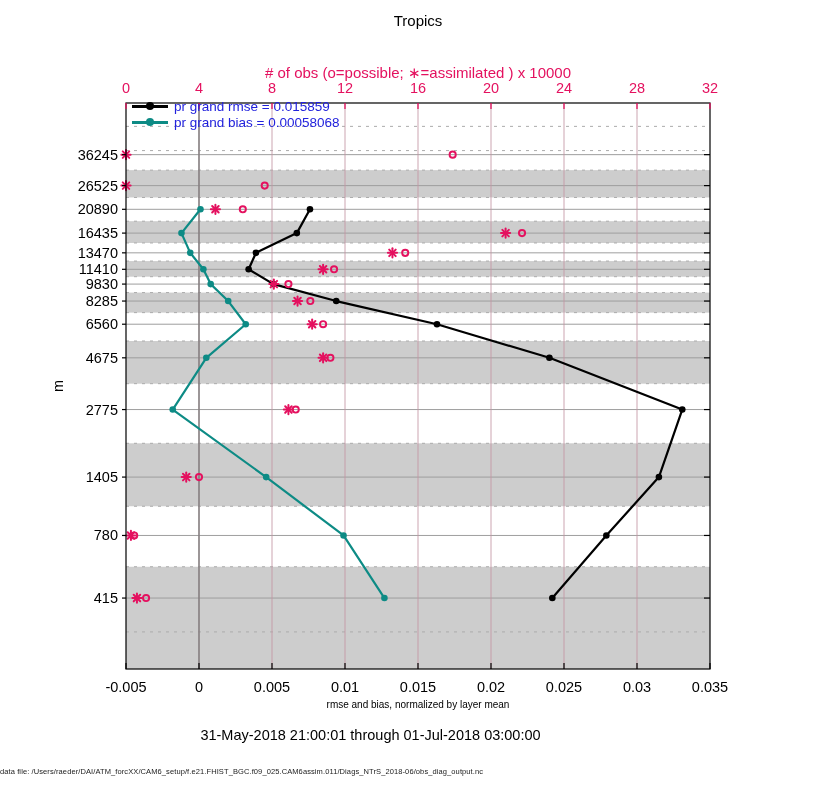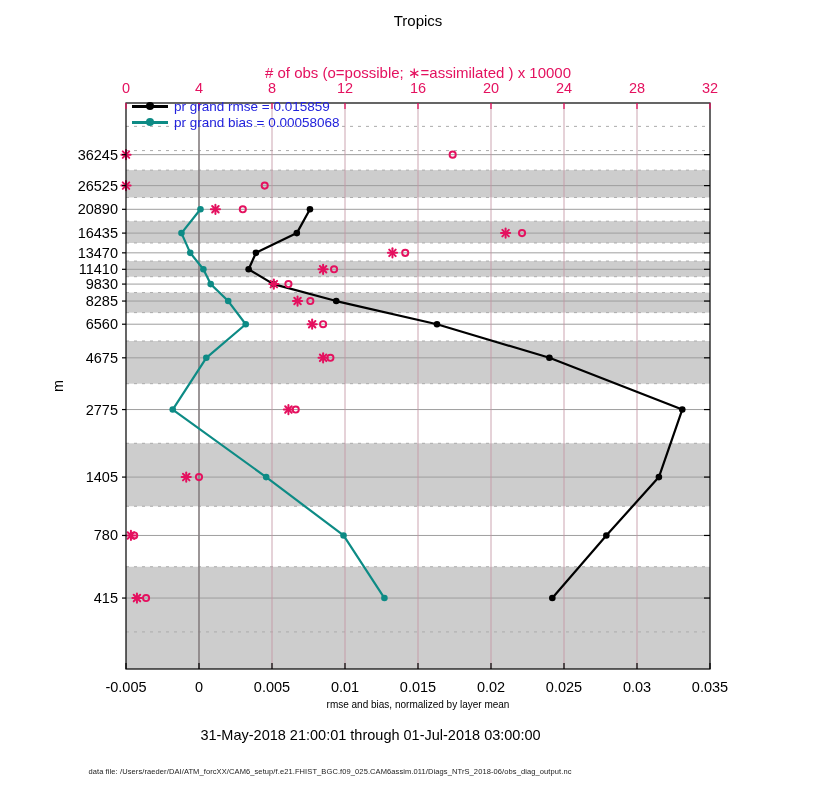--- a/index.html
+++ b/index.html
@@ -3,21 +3,21 @@
 <meta charset="utf-8">
 <style>
   html,body{margin:0;padding:0;background:#fff;}
   #canvas{position:relative;width:830px;height:800px;background:#fff;font-family:"Liberation Sans",sans-serif;overflow:hidden;}
   .title{position:absolute;left:126px;width:584px;text-align:center;font-weight:normal;font-size:15px;color:#000;}
   #t1{top:12px;}
   #t2{top:30px;}
   #topAxisLabel{position:absolute;left:126px;width:584px;top:64px;text-align:center;font-size:15px;}
   #xlabel{position:absolute;left:126px;width:584px;top:699px;text-align:center;font-size:10px;color:#000;}
   #datespan{position:absolute;left:0;width:741px;top:721px;text-align:center;font-size:14.5px;color:#000;margin-top:6px;}
-  #datafile{position:absolute;left:0;width:660px;top:767px;text-align:center;font-size:7.5px;color:#222;letter-spacing:0.1px;}
+  #datafile{position:absolute;left:0;width:660px;top:767px;font-size:7.5px;color:#222;letter-spacing:0.1px;}
   #legend{position:absolute;left:132px;top:98px;font-size:13.5px;}
   .lrow{display:flex;align-items:center;height:16px;}
   .lsample{position:relative;width:36px;height:16px;margin-right:6px;flex:0 0 36px;}
   .lsample .lline{position:absolute;left:0;right:0;top:7px;height:2.5px;}
   .lsample .ldot{position:absolute;left:14px;top:4px;width:8px;height:8px;border-radius:50%;}
   svg{position:absolute;left:0;top:0;}
 </style>
 </head>
 <body>
 

